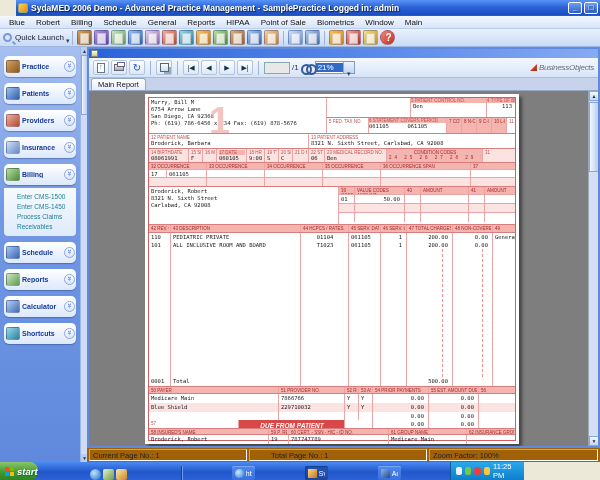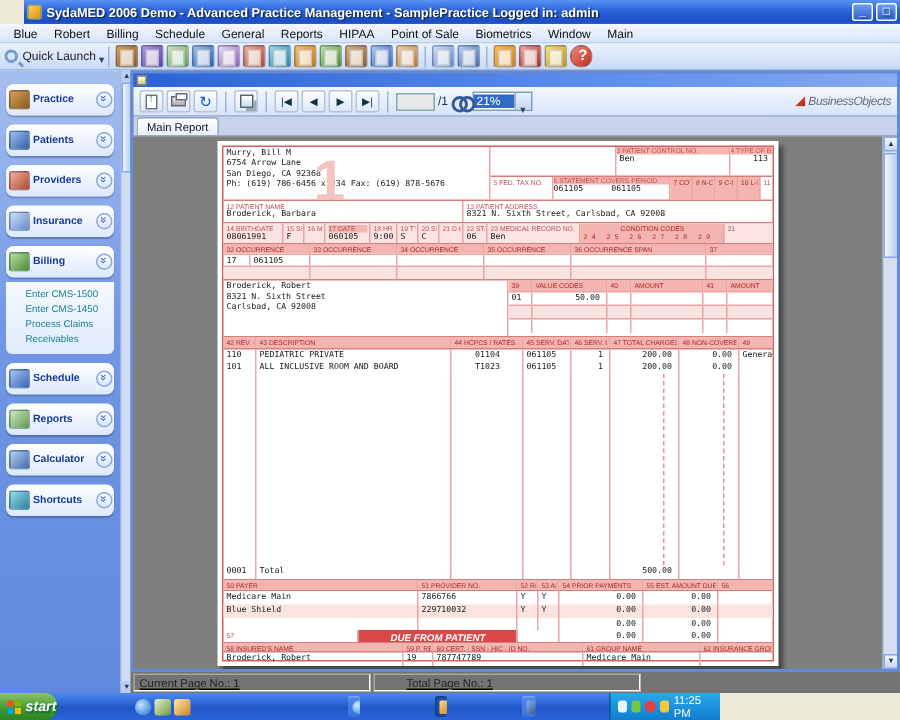--- a/index.html
+++ b/index.html
@@ -112,28 +112,28 @@
   .ar { text-align:right; padding-right:3px; }
   .hdr { background:#f4b4b0; }
   .hdr .lb { color:#a62c2c; }
   .pink { background:#fbe3e1; }
   .stack { display:flex; flex-direction:column; }
   .wm { position:absolute; left:60px; top:2px; font-size:38px; font-weight:bold; color:#f3c4c0; z-index:0; }
   .dash::after { content:""; position:absolute; right:9px; top:0; bottom:0; border-left:1px dashed #e89090; }
   .dfp { background:#d84848; color:#fff; font-weight:bold; font-style:italic; font-size:6.5px; text-align:center; line-height:9px; }
 
   
-  .statusbar { position:absolute; left:87px; top:448px; width:513px; height:14px; background:#737373;
-    display:flex; gap:2px; padding:1px 2px;text-decoration:underline; }
+  .statusbar { position:absolute; left:87px; top:448px; width:513px; height:14px; background:#a16207;
+    display:flex; gap:2px; padding:1px 2px; }
   .spanel { border:1px solid; border-color:#aca899 #fff #fff #aca899; font-size:7.5px; color:#222; padding:1px 3px; white-space:nowrap; overflow:hidden; }
   .sp1 { width:158px; } .sp2 { width:178px;padding-left:21px; } .sp3 { flex:1; }
 
   
-  .taskbar { position:absolute; left:0; top:462px; width:480px; height:18px;
-    background:linear-gradient(#4a8af2,#2257ca 55%,#2c63d6); display:flex; align-items:center;gap:48px; }
+  .taskbar { position:absolute; left:0; top:462px; width:524px; height:18px;
+    background:linear-gradient(#4a8af2,#2257ca 55%,#2c63d6); display:flex; align-items:flex-end;gap:48px; }
   .startbtn { width:54px; height:18px; border-radius:0 8px 8px 0;
     background:linear-gradient(#8cc66a,#3d9630 60%,#2f8424); color:#fff; font-weight:bold; font-style:italic; font-size:9.5px;
     display:flex; align-items:center; gap:3px; padding-left:5px; text-shadow:1px 1px 1px #163; }
   .flag { width:9px; height:9px; display:grid; grid-template-columns:4px 4px; grid-gap:1px; }
   .flag i { width:4px; height:4px; } .flag .f1{background:#f25022;} .flag .f2{background:#7fba00;} .flag .f3{background:#00a4ef;} .flag .f4{background:#ffb900;}
   .ql { display:flex; gap:2px; margin:0 4px; }
   .qli { width:11px; height:11px; border-radius:2px; }
   .q1 { background:radial-gradient(circle at 35% 35%,#bfe3ff,#1a6ac8); border-radius:50%; }
   .q2 { background:linear-gradient(135deg,#e8f2d0,#6a9a40); }
   .q3 { background:linear-gradient(135deg,#ffe8a8,#c88428); }
@@ -767,20 +767,21 @@
         <span class="varrow" style="top:0">▲</span>
         <span class="vthumb"></span>
         <span class="varrow" style="bottom:0">▼</span>
       </div>
     </div>
   </div>
 
   <div class="statusbar">
     <span class="spanel sp1">Current Page No.: 1</span>
     <span class="spanel sp2">Total Page No.: 1</span>
+    <span class="spanel sp3">Zoom Factor: 100%</span>
   </div>
 
   <div class="taskbar">
     <div class="startbtn">
       <span class="flag">
           <i class="f1"></i>
           <i class="f2"></i>
           <i class="f3"></i>
           <i class="f4"></i>
         </span>

